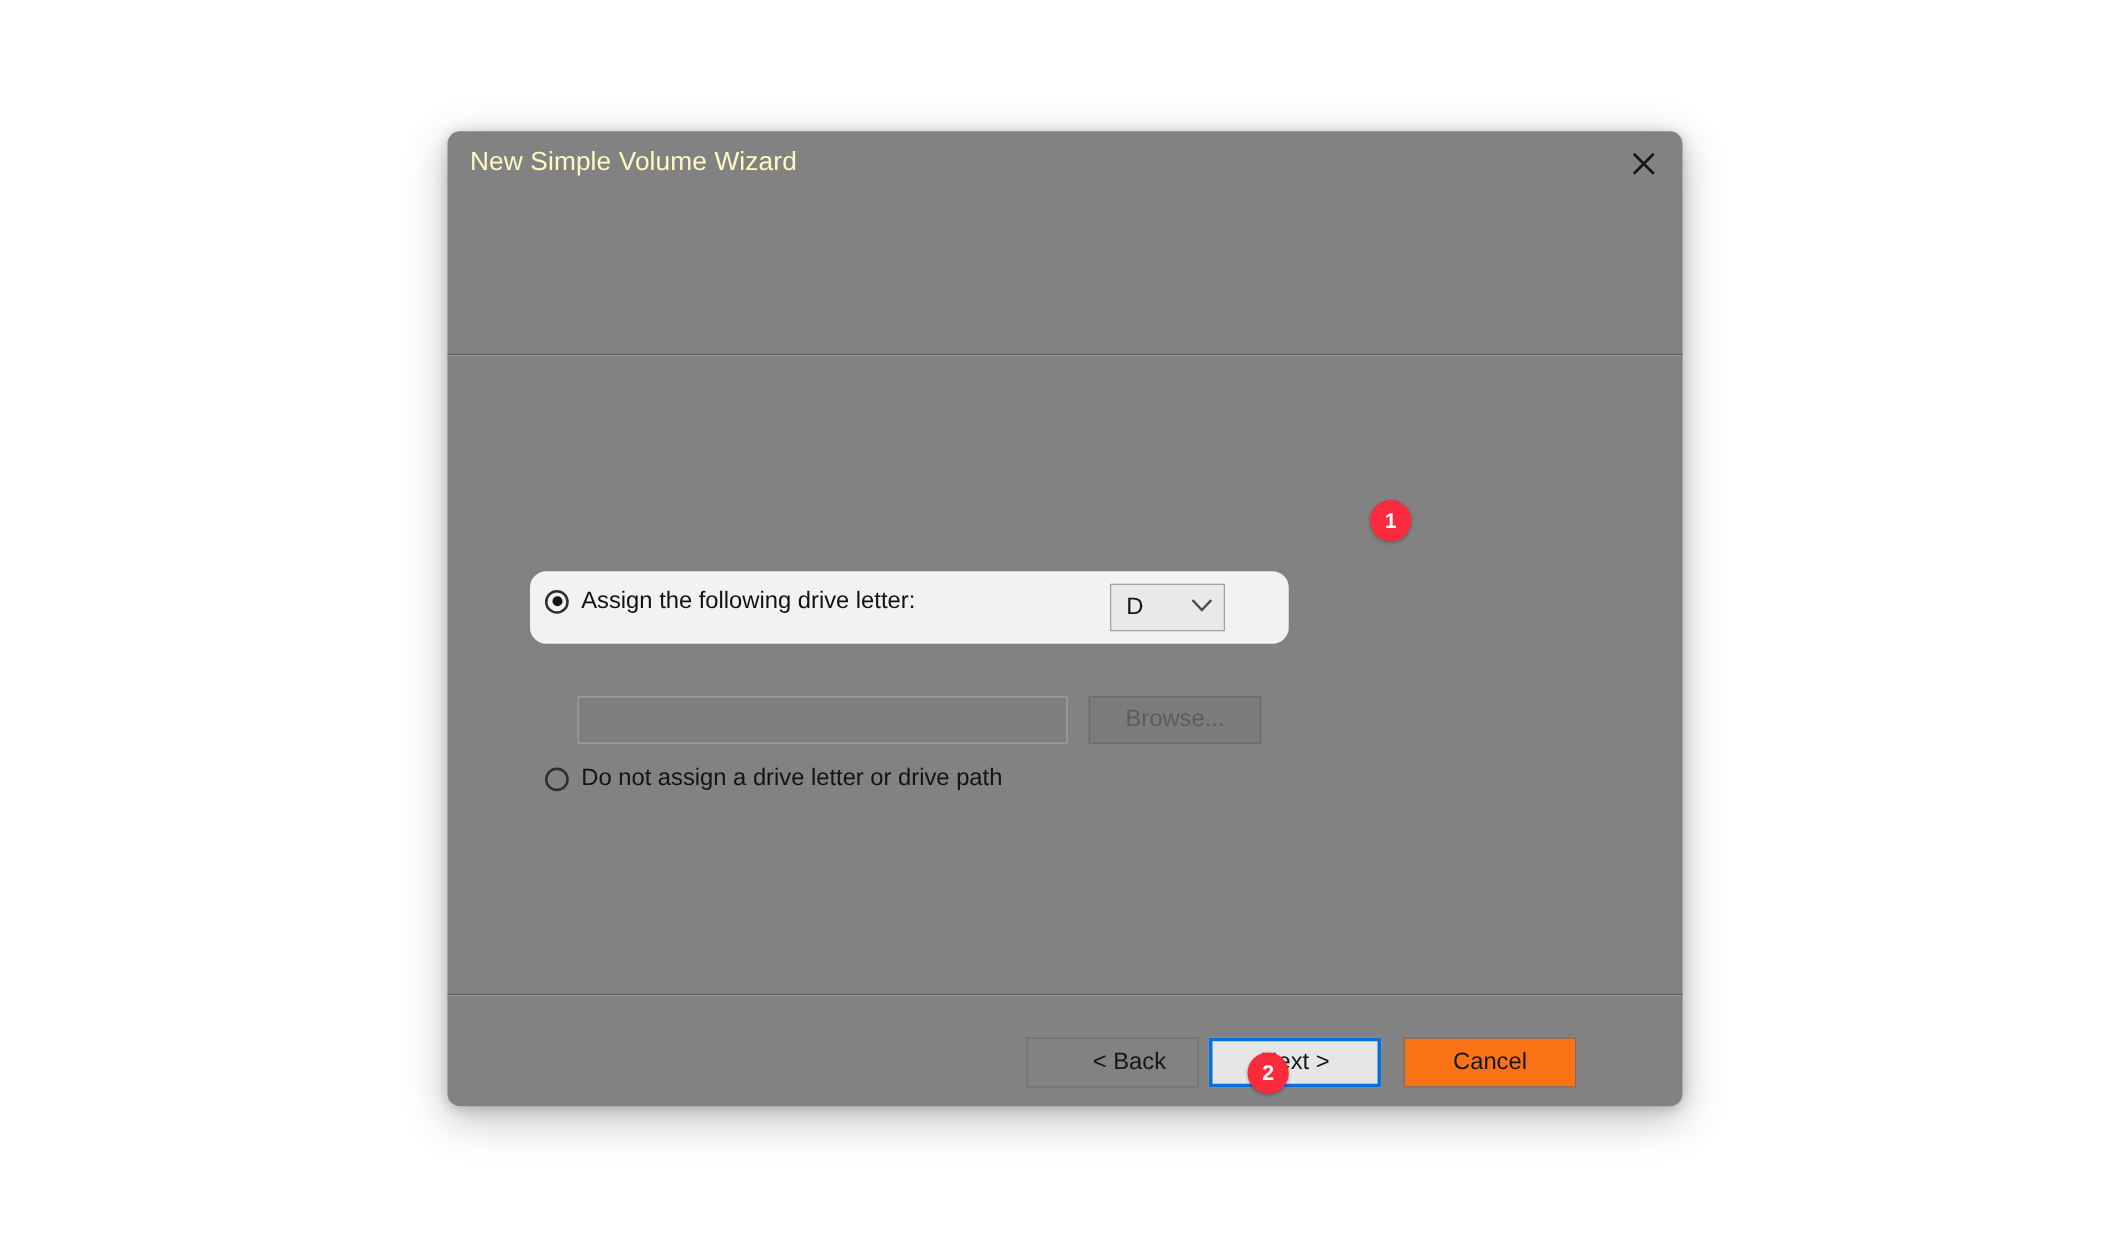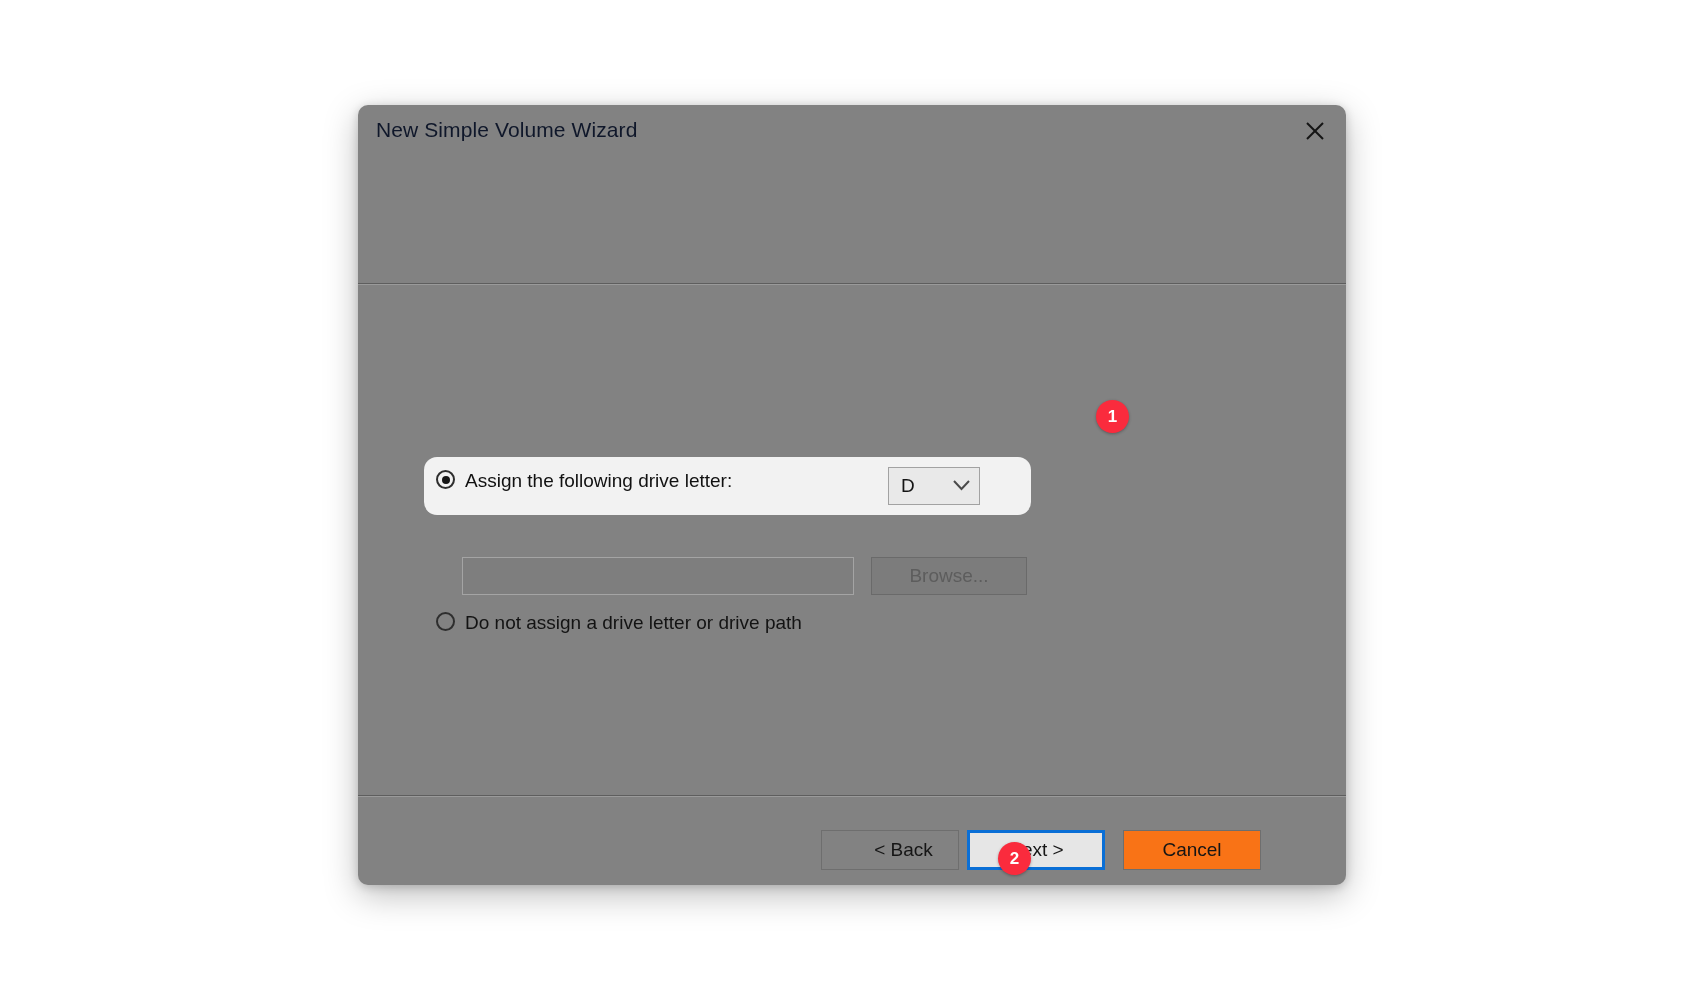--- a/index.html
+++ b/index.html
@@ -33,21 +33,21 @@
     position: absolute;
     left: 0; top: 0;
     width: 988px;
     height: 56px;
   }
   #title-text {
     position: absolute;
     left: 18px;
     top: 13px;
     font-size: 21px;
-    color: #0f172a;
+    color: #fef9c3;
     letter-spacing: 0.1px;
     white-space: nowrap;
   }
   #close-button {
     position: absolute;
     right: 0px;
     top: 0px;
     width: 62px;
     height: 52px;
     display: flex;
@@ -112,20 +112,21 @@
     top: 172px;
     width: 607px;
     height: 58px;
     background: #f2f2f2;
     border-radius: 13px;
   }
 
   .radio-row {
     position: absolute;
     display: flex;
+    align-items: center;
     cursor: pointer;
   }
   #row-assign   { left: 78px; top: 185px; }
   #row-mount    { left: 78px; top: 235px; }
   #row-none     { left: 78px; top: 327px; }
 
   .radio {
     width: 19px;
     height: 19px;
     border-radius: 50%;
@@ -196,21 +197,21 @@
     outline: none;
     font-family: "Liberation Sans", sans-serif;
   }
   #mount-input::placeholder { color: #9a9a9a; }
 
   
   #browse-button {
     position: absolute;
     left: 513px;
     top: 272px;
-    width: 156px;
+    width: 138px;
     height: 38px;
     background: #7c7c7c;
     border: 1px solid #6a6a6a;
     box-sizing: border-box;
     display: flex;
     align-items: center;
     justify-content: center;
     font-size: 19px;
     color: #5d5d5d;
     cursor: default;

